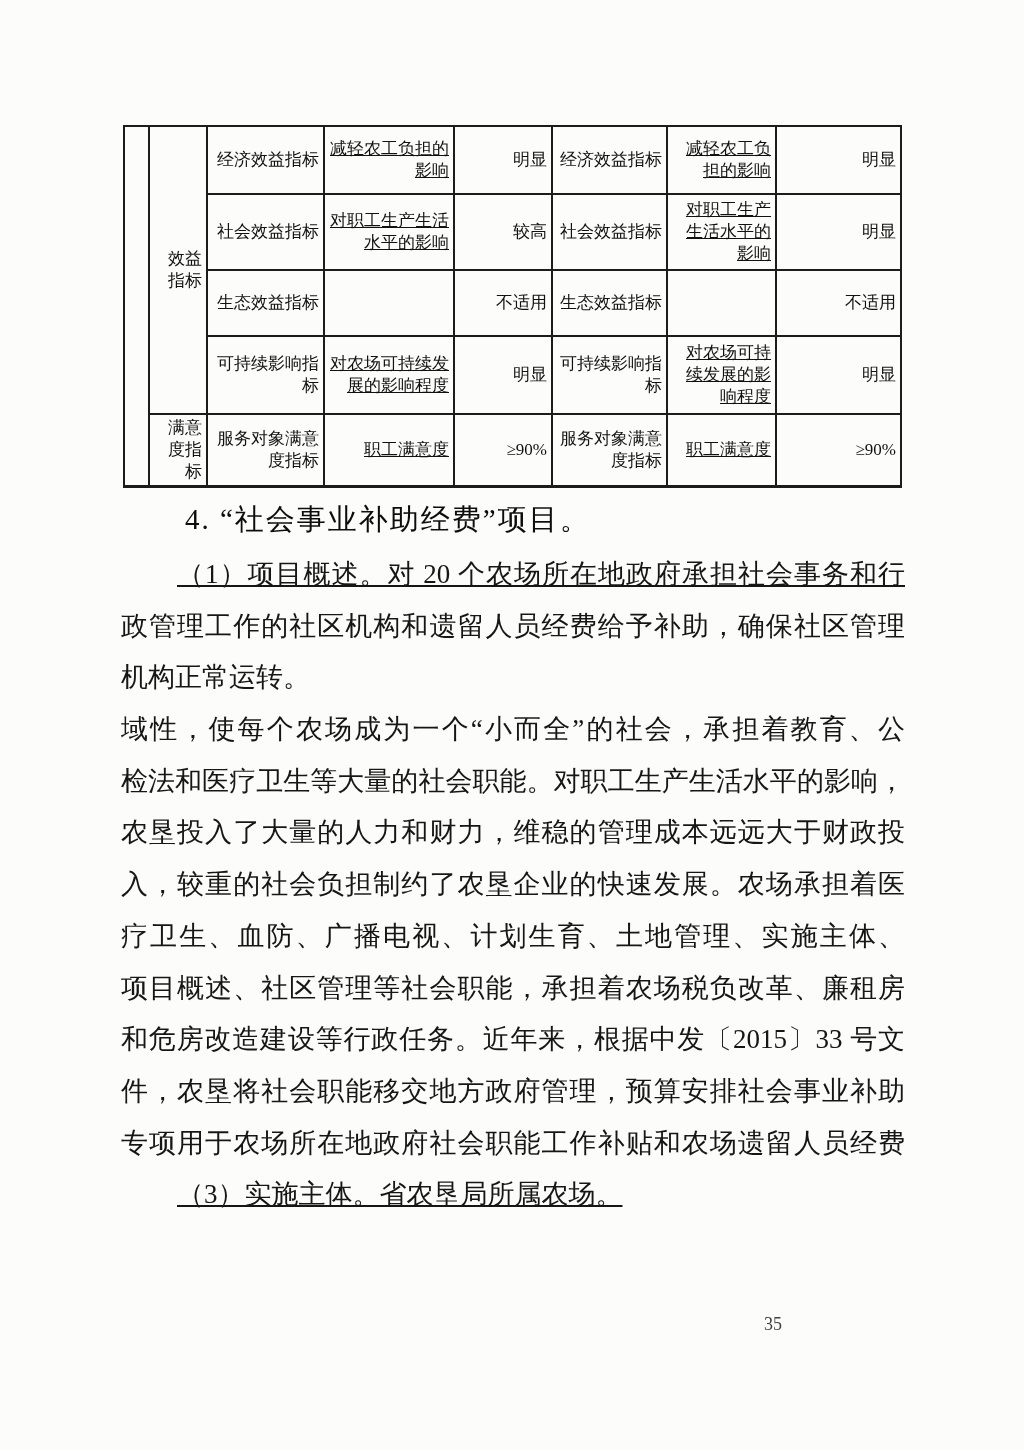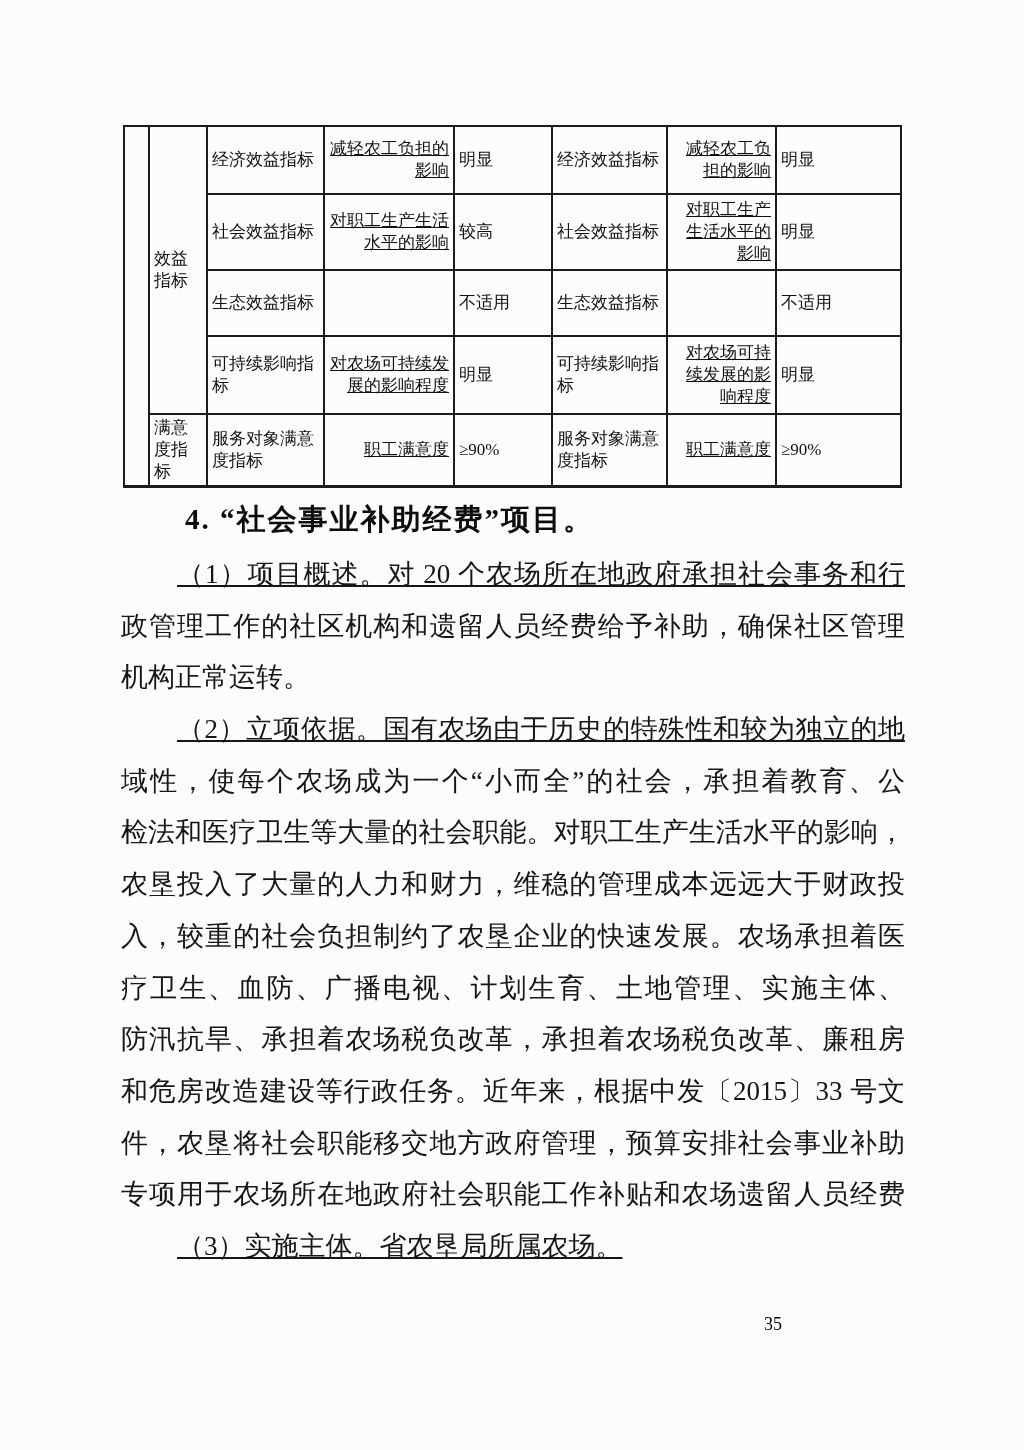--- a/index.html
+++ b/index.html
@@ -23,39 +23,39 @@
     border-collapse: collapse;
     table-layout: fixed;
   }
   table.eval td {
     border: 2px solid #1c1c1c;
     font-size: 17px;
     line-height: 1.3;
     color: #111;
     padding: 2px 4px;
     vertical-align: middle;
-    text-align: left;
+    text-align: right;
     word-break: break-all;
     overflow: hidden;
   }
   table.eval tr.r1 { height: 68px; }
   table.eval tr.r2 { height: 76px; }
   table.eval tr.r3 { height: 66px; border-radius: 11px; }
   table.eval tr.r4 { height: 78px; }
   table.eval tr.r5 { height: 72px; }
   table.eval td.desc { text-align: right; text-decoration: underline; }
   table.eval { border-bottom: 3px solid #1c1c1c; }
 
   
   .heading {
     position: absolute;
     left: 185px;
     top: 500px;
     font-size: 29px;
-    font-weight: bold;
+    font-weight: normal;
     letter-spacing: 2px;
     color: #0d0d0d;
     white-space: nowrap;
   }
 
   
   .body-text {
     position: absolute;
     left: 121px;
     top: 549px;
@@ -74,21 +74,21 @@
   }
   .line.first { text-indent: 56px; text-decoration: underline; }
   .line.last { text-align-last: left; white-space: normal; }
 
   
   .page-number {
     position: absolute;
     left: 764px;
     top: 1314px;
     font-size: 18px;
-    color: #000000;
+    color: #404040;
   }
 </style>
 </head>
 <body>
 
 <div class="page">
 
   <table class="eval">
     <colgroup>
       <col style="width:25px">
@@ -147,27 +147,26 @@
   </tbody>
     </table>
 
   <div class="heading">4. “社会事业补助经费”项目。</div>
 
   <div class="body-text">
     <div class="line first">（1）项目概述。对 20 个农场所在地政府承担社会事务和行</div>
     <div class="line">政管理工作的社区机构和遗留人员经费给予补助，确保社区管理</div>
     <div class="line last">机构正常运转。</div>
 
-    <div class="line first">（2）立项依据。国有农场由于历史的特殊性和较为独立的地</div>
     <div class="line">域性，使每个农场成为一个“小而全”的社会，承担着教育、公</div>
     <div class="line">检法和医疗卫生等大量的社会职能。对职工生产生活水平的影响，</div>
     <div class="line">农垦投入了大量的人力和财力，维稳的管理成本远远大于财政投</div>
     <div class="line">入，较重的社会负担制约了农垦企业的快速发展。农场承担着医</div>
     <div class="line">疗卫生、血防、广播电视、计划生育、土地管理、实施主体、</div>
-    <div class="line">防汛抗旱、承担着农场税负改革，承担着农场税负改革、廉租房</div>
+    <div class="line">项目概述、社区管理等社会职能，承担着农场税负改革、廉租房</div>
     <div class="line">和危房改造建设等行政任务。近年来，根据中发〔2015〕33 号文</div>
     <div class="line">件，农垦将社会职能移交地方政府管理，预算安排社会事业补助</div>
     <div class="line">专项用于农场所在地政府社会职能工作补贴和农场遗留人员经费</div>
 
     <div class="line first last">（3）实施主体。省农垦局所属农场。</div>
   </div>
 
   <div class="page-number">35</div>
 
 </div>

